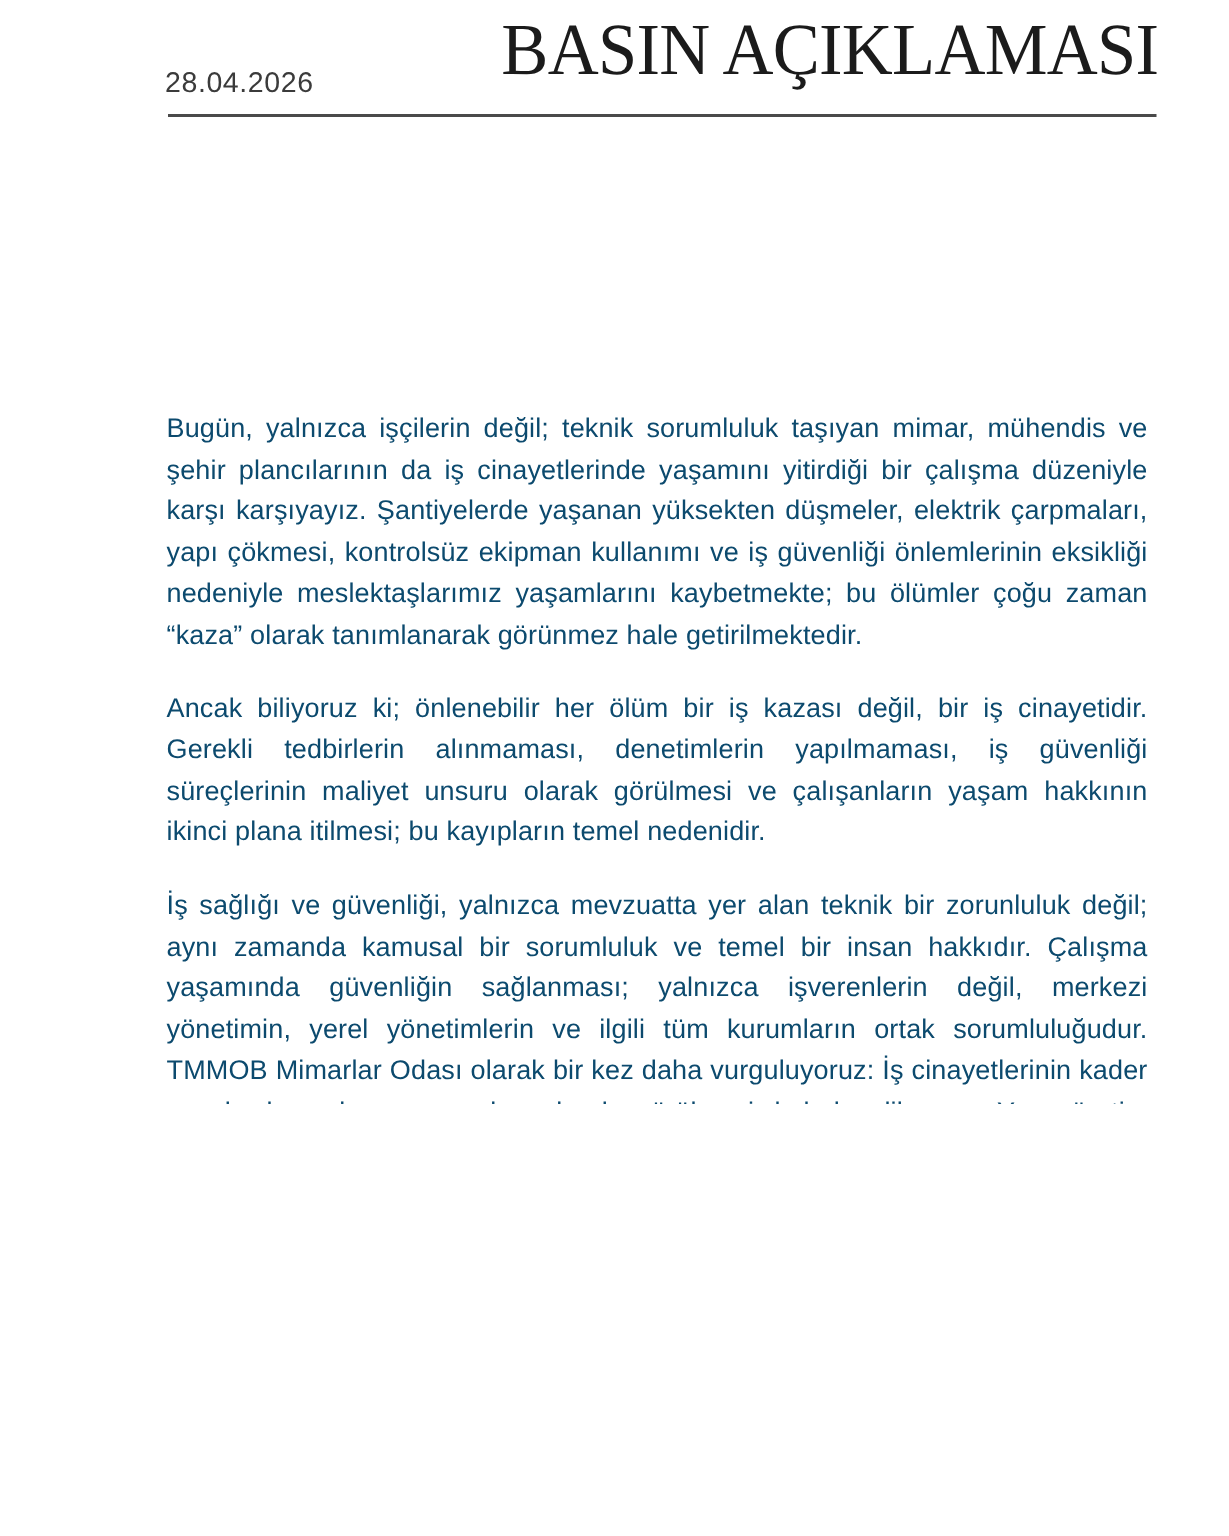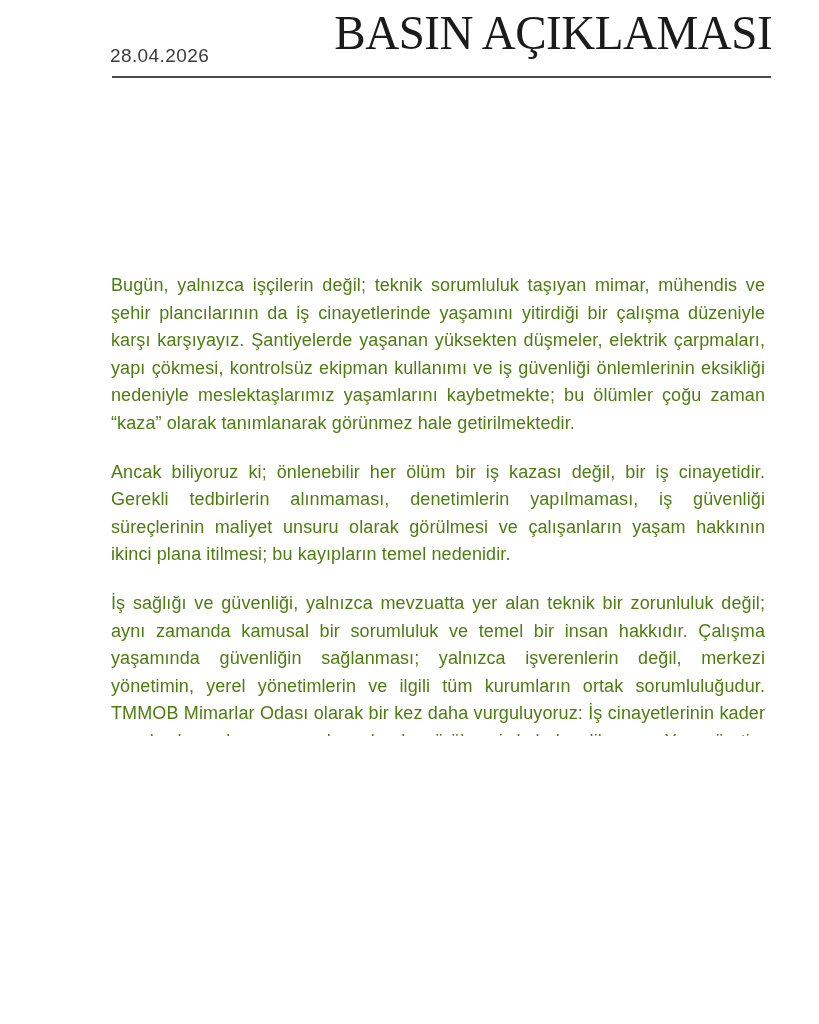--- a/index.html
+++ b/index.html
@@ -23,21 +23,21 @@
     color:#1b1b1b;white-space:nowrap;
     transform:scaleX(.96);transform-origin:right center;
   }
   .rule{
     position:absolute;left:87px;top:76px;width:659px;height:2px;
     background:#4a4a4a;
   }
   
   .body-text{
     position:absolute;left:86px;top:272px;width:654px;
-    color:#4d7c0f;
+    color:#0c4a6e;
   }
   .body-text p{
     margin:0 0 21px 0;
     font-size:18px;line-height:27.6px;
     text-align:justify;
     letter-spacing:.1px;
   }
   
   .logo-mark{
     position:absolute;left:378px;top:862px;width:60px;height:58px;

